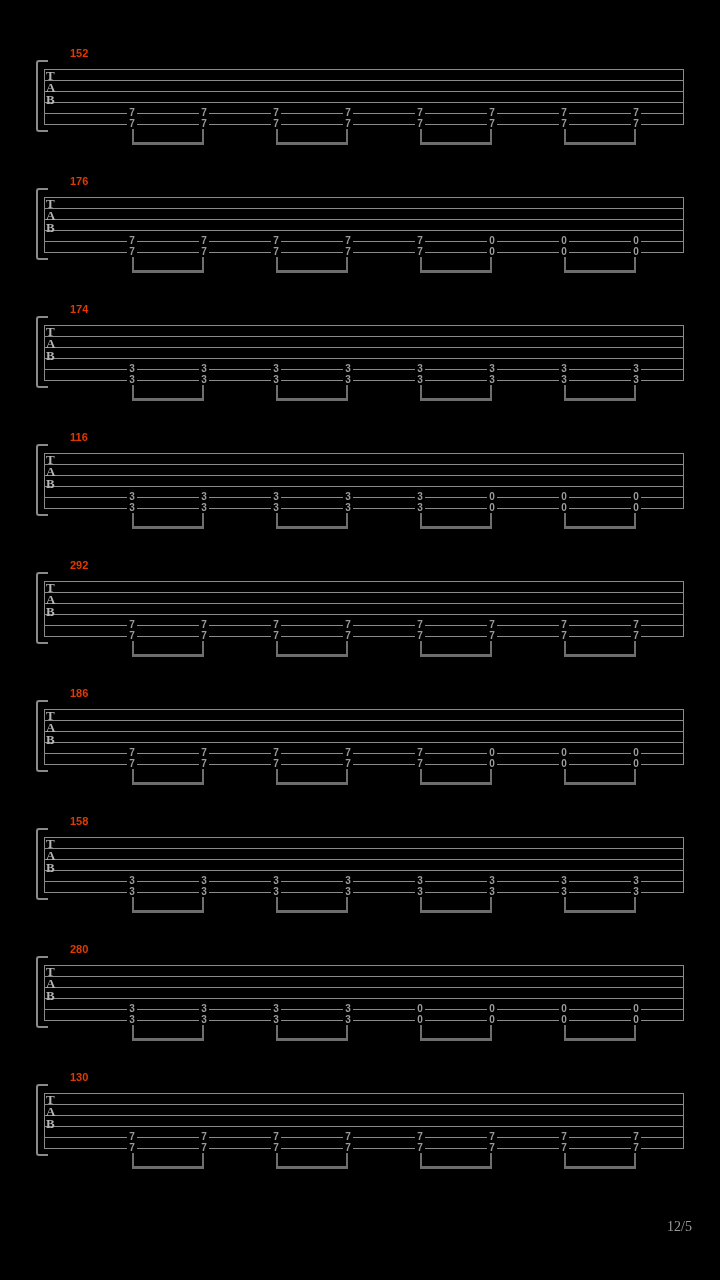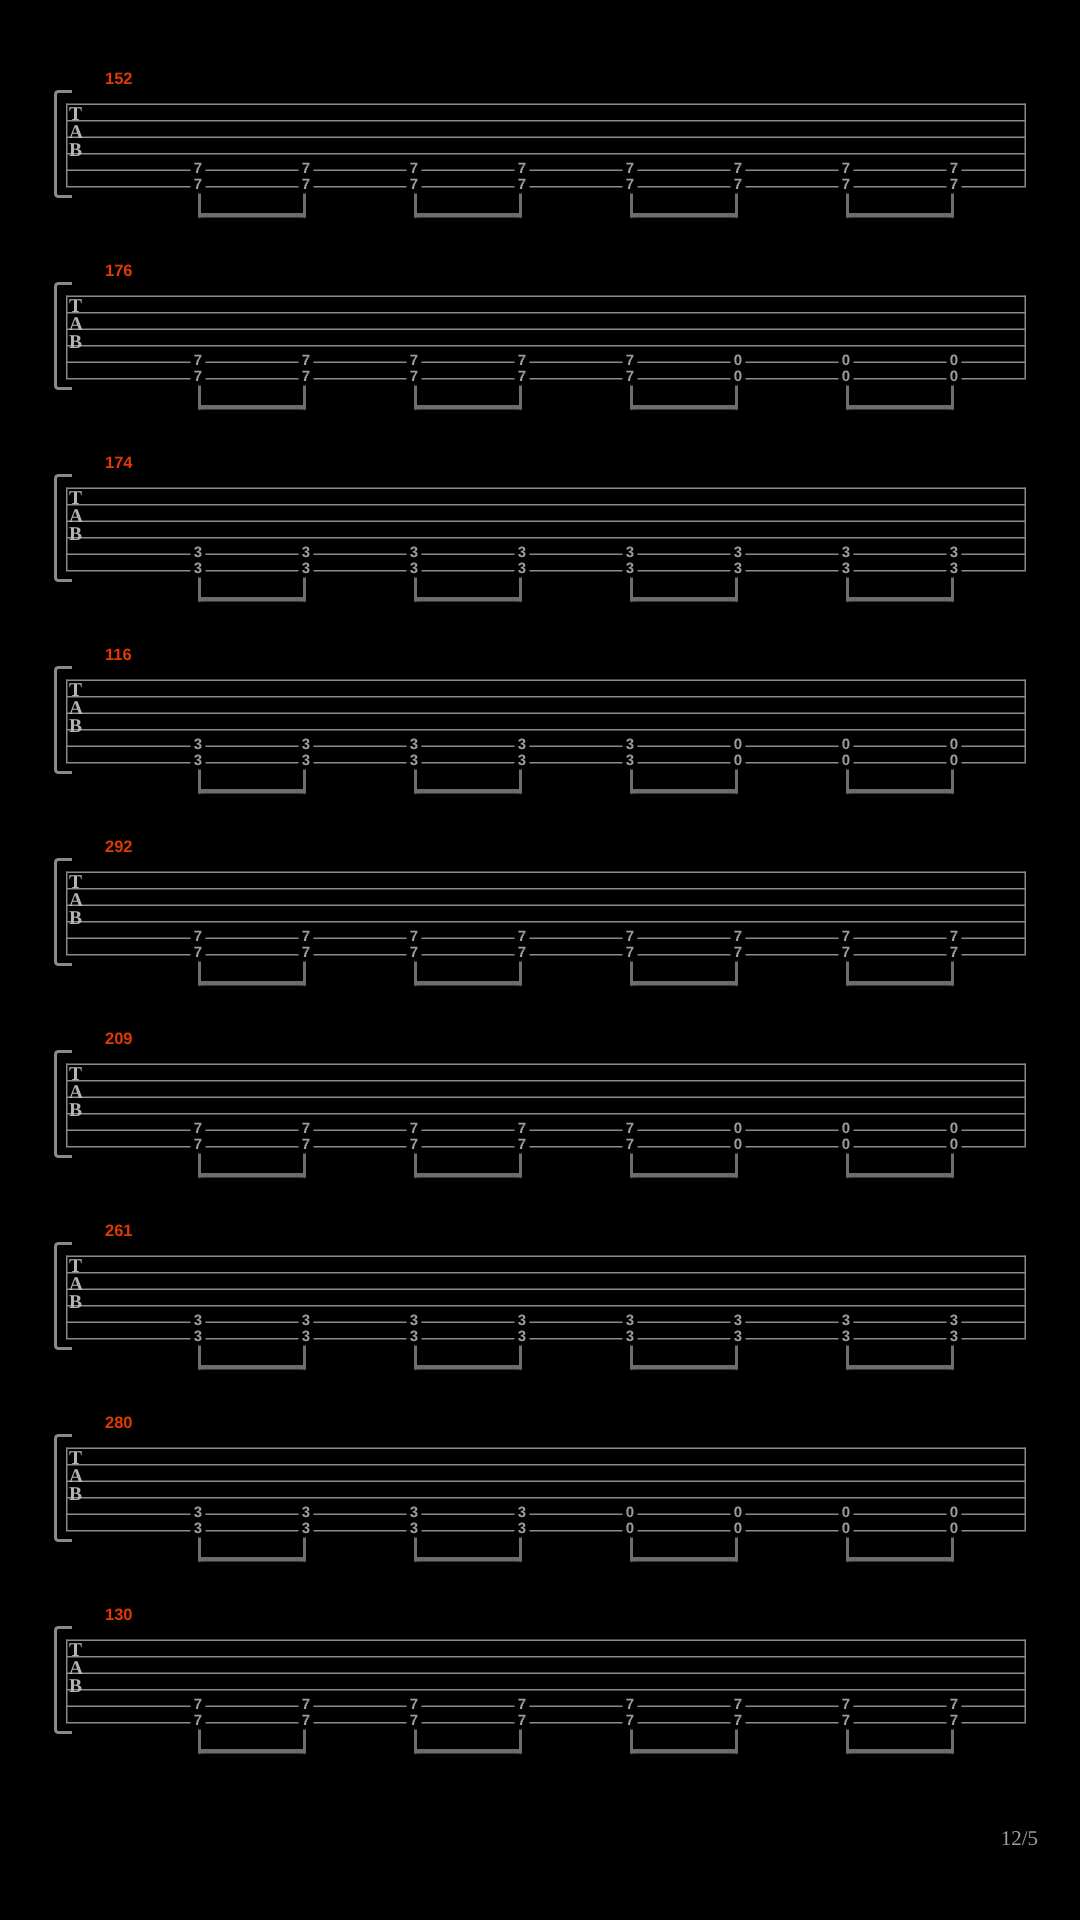--- a/index.html
+++ b/index.html
@@ -405,21 +405,21 @@
         <div class="stem right"></div>
         <div class="beam"></div>
       </div>
       <div class="beamgroup" style="left: 528px; width: 72px; top: 65px;">
         <div class="stem left"></div>
         <div class="stem right"></div>
         <div class="beam"></div>
       </div>
     </div>
     <div class="system" style="top: 704px;">
-      <div class="measure-number">209</div>
+      <div class="measure-number">186</div>
       <div class="brace"></div>
       <div class="staff">
         <div class="staff-line" style="top: 5px;"></div>
         <div class="staff-line" style="top: 16px;"></div>
         <div class="staff-line" style="top: 27px;"></div>
         <div class="staff-line" style="top: 38px;"></div>
         <div class="staff-line" style="top: 49px;"></div>
         <div class="staff-line" style="top: 60px;"></div>
       </div>
       <div class="barline-left" style="top: 5px; height: 55px;"></div>
@@ -460,21 +460,21 @@
         <div class="stem right"></div>
         <div class="beam"></div>
       </div>
       <div class="beamgroup" style="left: 528px; width: 72px; top: 65px;">
         <div class="stem left"></div>
         <div class="stem right"></div>
         <div class="beam"></div>
       </div>
     </div>
     <div class="system" style="top: 832px;">
-      <div class="measure-number">261</div>
+      <div class="measure-number">158</div>
       <div class="brace"></div>
       <div class="staff">
         <div class="staff-line" style="top: 5px;"></div>
         <div class="staff-line" style="top: 16px;"></div>
         <div class="staff-line" style="top: 27px;"></div>
         <div class="staff-line" style="top: 38px;"></div>
         <div class="staff-line" style="top: 49px;"></div>
         <div class="staff-line" style="top: 60px;"></div>
       </div>
       <div class="barline-left" style="top: 5px; height: 55px;"></div>

